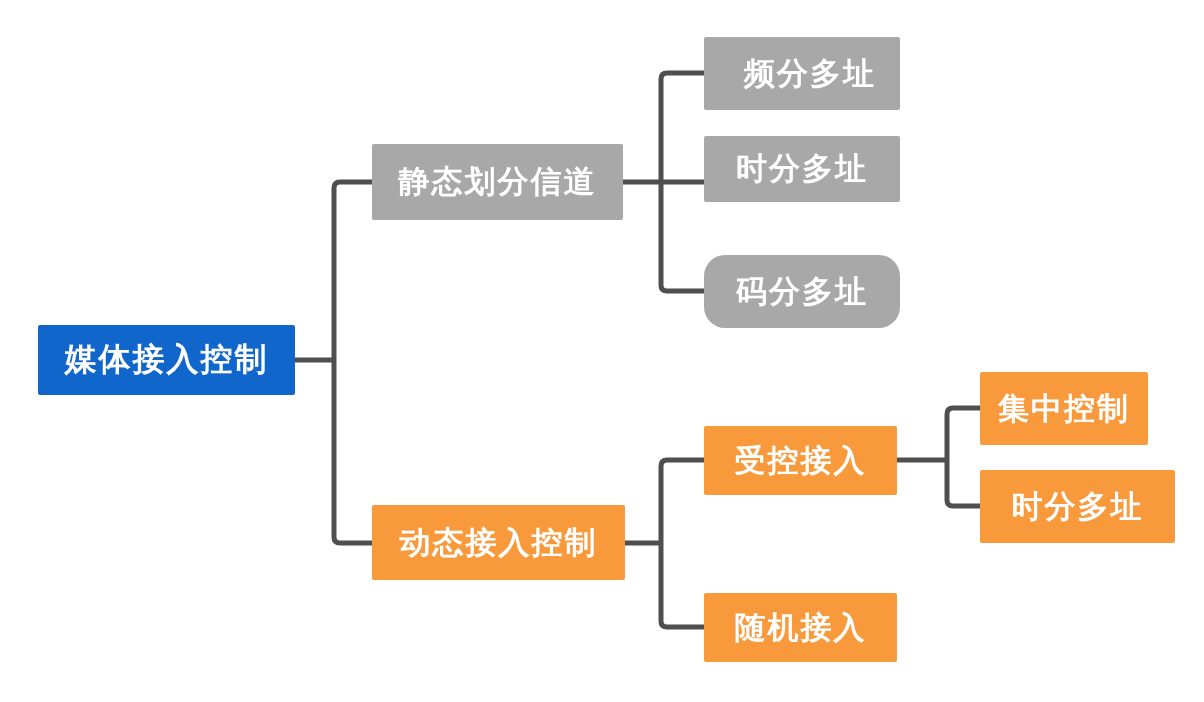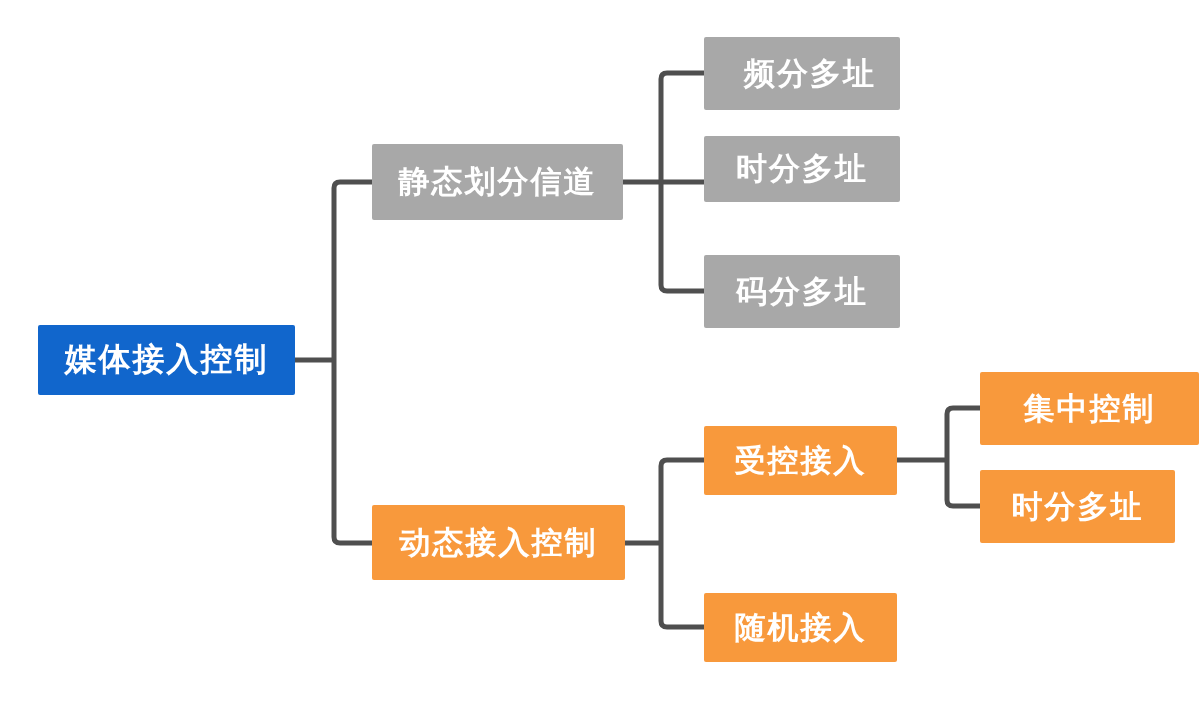--- a/index.html
+++ b/index.html
@@ -32,25 +32,25 @@
     box-sizing:border-box;
   }
   .blue{background:var(--c-root);}
   .gray{background:var(--c-static);}
   .orange{background:var(--c-dynamic);}
 
   .n-root       {left:38px;  top:325px; width:257px; height:70px; font-size:32px;}
   .n-static     {left:372px; top:144px; width:251px; height:76px;}
   .n-fdma       {left:704px; top:37px;  width:196px; height:73px;padding-left:16px;}
   .n-tdma       {left:704px; top:136px; width:196px; height:66px;}
-  .n-cdma       {left:704px; top:255px; width:196px; height:73px;}
+  .n-cdma       {left:704px; top:255px; width:196px; height:73px;border-radius:21px;}
   .n-dynamic    {left:372px; top:505px; width:253px; height:75px;}
   .n-controlled {left:704px; top:426px; width:193px; height:69px;}
   .n-random     {left:704px; top:593px; width:193px; height:69px;}
-  .n-central    {left:980px; top:372px; width:219px; height:73px;}
+  .n-central    {left:980px; top:372px; width:168px; height:73px;}
   .n-distrib    {left:980px; top:470px; width:195px; height:73px;}
 </style>
 </head>
 <body>
 
 <div class="stage">
 
   <svg class="connectors" viewBox="0 0 1204 702" xmlns="http://www.w3.org/2000/svg">
 
     <path d="M 295 360 L 334 360"></path>

